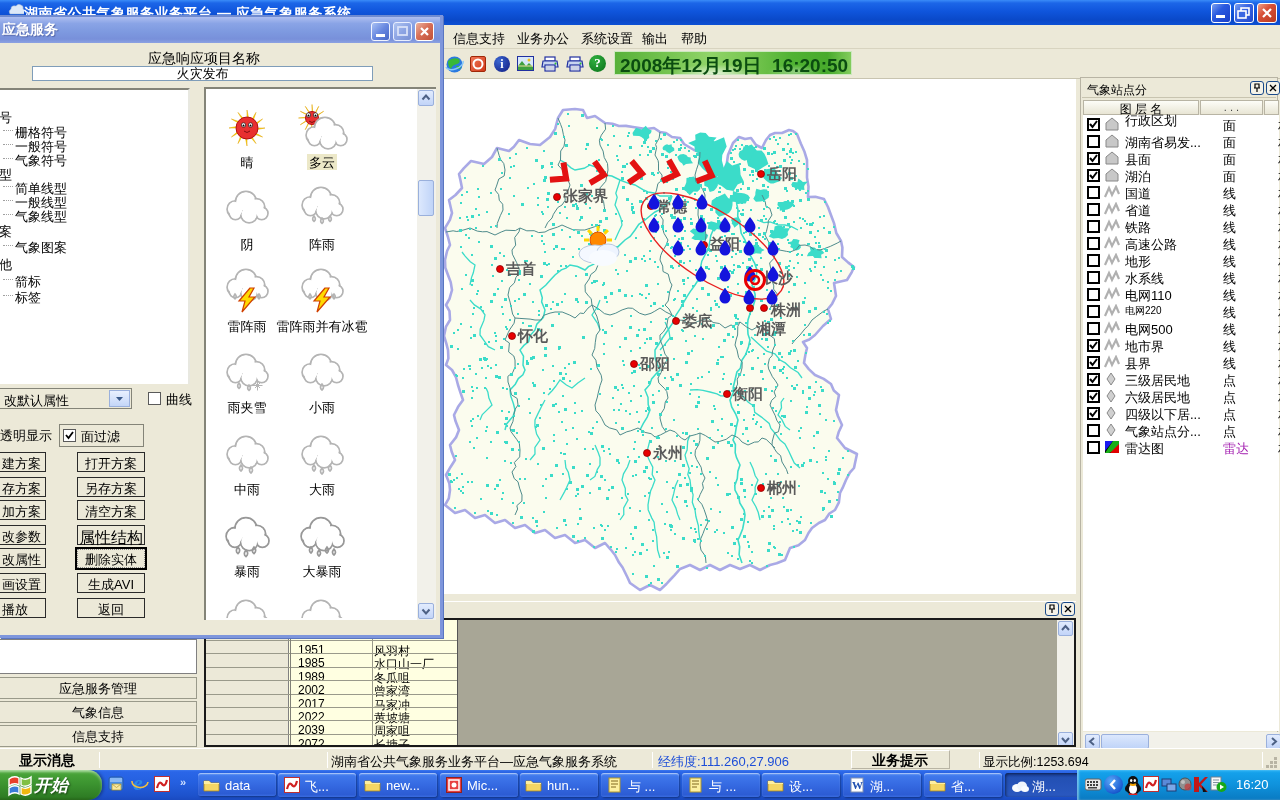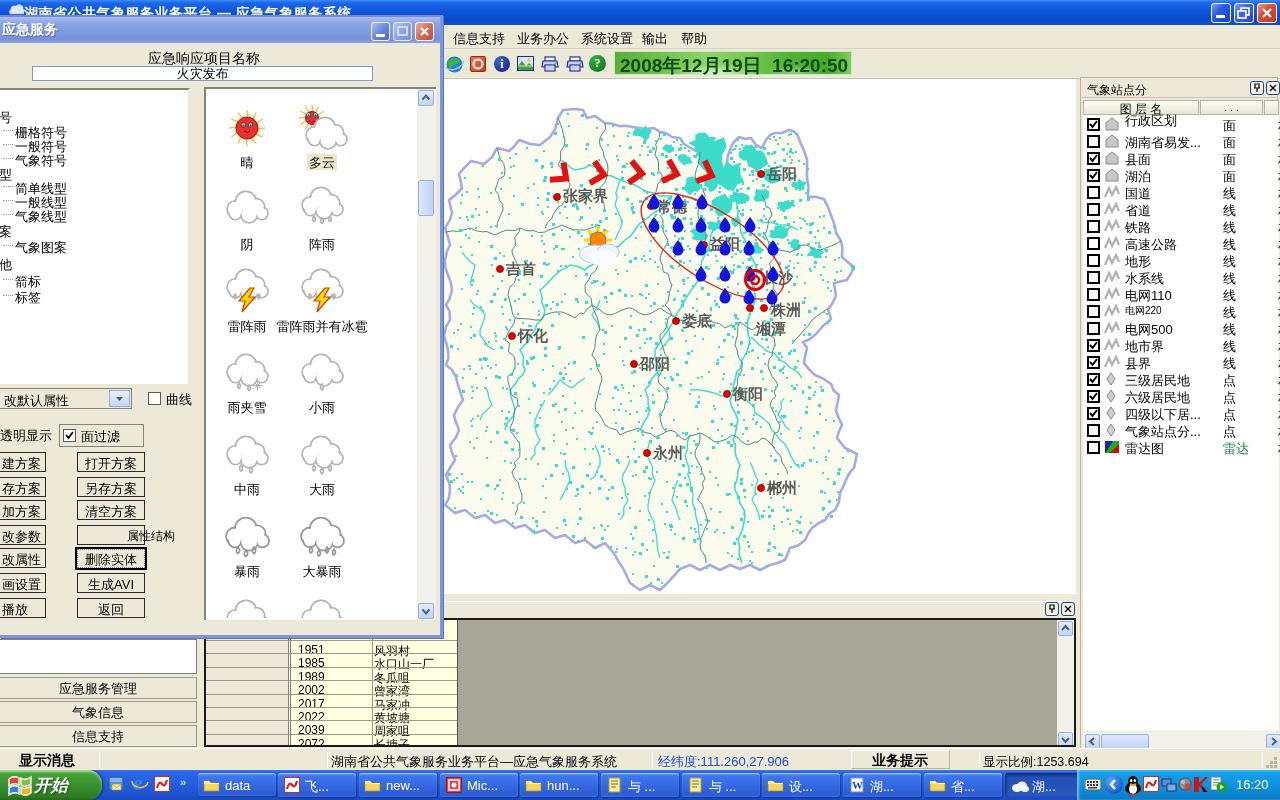--- a/index.html
+++ b/index.html
@@ -433,21 +433,21 @@
 <div class="abs" style="left:142px;top:345px;font-size:13px;color:#000;">点</div>
 <div class="abs" style="left:197px;top:345px;font-size:13px;color:#000;">相</div>
 <div class="abs" style="left:6px;top:363px;width:13px;height:13px;background:#fff;border:2px solid #000;"></div>
 <svg class="abs" style="left:22px;top:362px" width="18" height="14">
       <path d="M2,1 L16,1 L16,13 L2,13 Z" fill="#000"></path>
       <path d="M2,1 L10,1 L2,11 Z" fill="#1a1af0"></path>
       <path d="M10,1 L16,1 L16,8 L6,13 L2,13 Z" fill="#18b018"></path>
       <path d="M16,4 L16,13 L7,13 Z" fill="#e00000"></path>
     </svg>
 <div class="abs" style="left:44px;top:362px;font-size:13px;color:#000;white-space:nowrap;">雷达图</div>
-<div class="abs" style="left:142px;top:362px;font-size:13px;color:#15803d;">雷达</div>
+<div class="abs" style="left:142px;top:362px;font-size:13px;color:#a21caf;">雷达</div>
 <div class="abs" style="left:197px;top:362px;font-size:13px;color:#000;">相</div>
 <div class="abs" style="left:2px;top:654px;width:196px;height:17px;background:#f2f1ea;"></div>
 <div class="abs" style="left:4px;top:656px;width:15px;height:15px;background:linear-gradient(180deg,#e2ecfe,#c2d4f8);border:1px solid #9ab0dc;border-radius:2px;">
       <svg width="13" height="13" style="position:absolute;left:0;top:0">
         <path d="M8,3 L4,6.5 L8,10" fill="none" stroke="#4d6185" stroke-width="2"></path>
       </svg>
     </div>
 <div class="abs" style="left:185px;top:656px;width:15px;height:15px;background:linear-gradient(180deg,#e2ecfe,#c2d4f8);border:1px solid #9ab0dc;border-radius:2px;">
       <svg width="13" height="13" style="position:absolute;left:0;top:0">
         <path d="M5,3 L9,6.5 L5,10" fill="none" stroke="#4d6185" stroke-width="2"></path>
@@ -772,21 +772,21 @@
 <div class="abs" style="left:2px;top:465px;font-size:13px;white-space:nowrap;">存方案</div>
 <div class="abs" style="left:77px;top:462px;width:68px;height:20px;background:#ece9d8;border:1px solid #2a2a2a;"></div>
 <div class="abs" style="left:77px;top:465px;width:68px;text-align:center;font-size:13px;white-space:nowrap;">另存方案</div>
 <div class="abs" style="left:-22px;top:485px;width:68px;height:20px;background:#ece9d8;border:1px solid #2a2a2a;"></div>
 <div class="abs" style="left:2px;top:488px;font-size:13px;white-space:nowrap;">加方案</div>
 <div class="abs" style="left:77px;top:485px;width:68px;height:20px;background:#ece9d8;border:1px solid #2a2a2a;"></div>
 <div class="abs" style="left:77px;top:488px;width:68px;text-align:center;font-size:13px;white-space:nowrap;">清空方案</div>
 <div class="abs" style="left:-22px;top:510px;width:68px;height:20px;background:#ece9d8;border:1px solid #2a2a2a;"></div>
 <div class="abs" style="left:2px;top:513px;font-size:13px;white-space:nowrap;">改参数</div>
 <div class="abs" style="left:77px;top:510px;width:68px;height:20px;background:#ece9d8;border:1px solid #2a2a2a;"></div>
-<div class="abs" style="left:77px;top:513px;width:68px;text-align:center;font-size:12px;white-space:nowrap;margin-left:40px;">属性结构</div>
+<div class="abs" style="left:77px;top:513px;width:68px;text-align:center;font-size:16px;white-space:nowrap;">属性结构</div>
 <div class="abs" style="left:-22px;top:533px;width:68px;height:20px;background:#ece9d8;border:1px solid #2a2a2a;"></div>
 <div class="abs" style="left:2px;top:536px;font-size:13px;white-space:nowrap;">改属性</div>
 <div class="abs" style="left:75px;top:532px;width:72px;height:23px;background:#ece9d8;border:2px solid #000;"></div>
 <div class="abs" style="left:77px;top:534px;width:68px;height:19px;border:1px dotted #888;"></div>
 <div class="abs" style="left:77px;top:536px;width:68px;text-align:center;font-size:13px;white-space:nowrap;">删除实体</div>
 <div class="abs" style="left:-22px;top:558px;width:68px;height:20px;background:#ece9d8;border:1px solid #2a2a2a;"></div>
 <div class="abs" style="left:2px;top:561px;font-size:13px;white-space:nowrap;text-align:right;">画设置</div>
 <div class="abs" style="left:77px;top:558px;width:68px;height:20px;background:#ece9d8;border:1px solid #2a2a2a;"></div>
 <div class="abs" style="left:77px;top:561px;width:68px;text-align:center;font-size:13px;white-space:nowrap;">生成AVI</div>
 <div class="abs" style="left:-22px;top:583px;width:68px;height:20px;background:#ece9d8;border:1px solid #2a2a2a;"></div>

